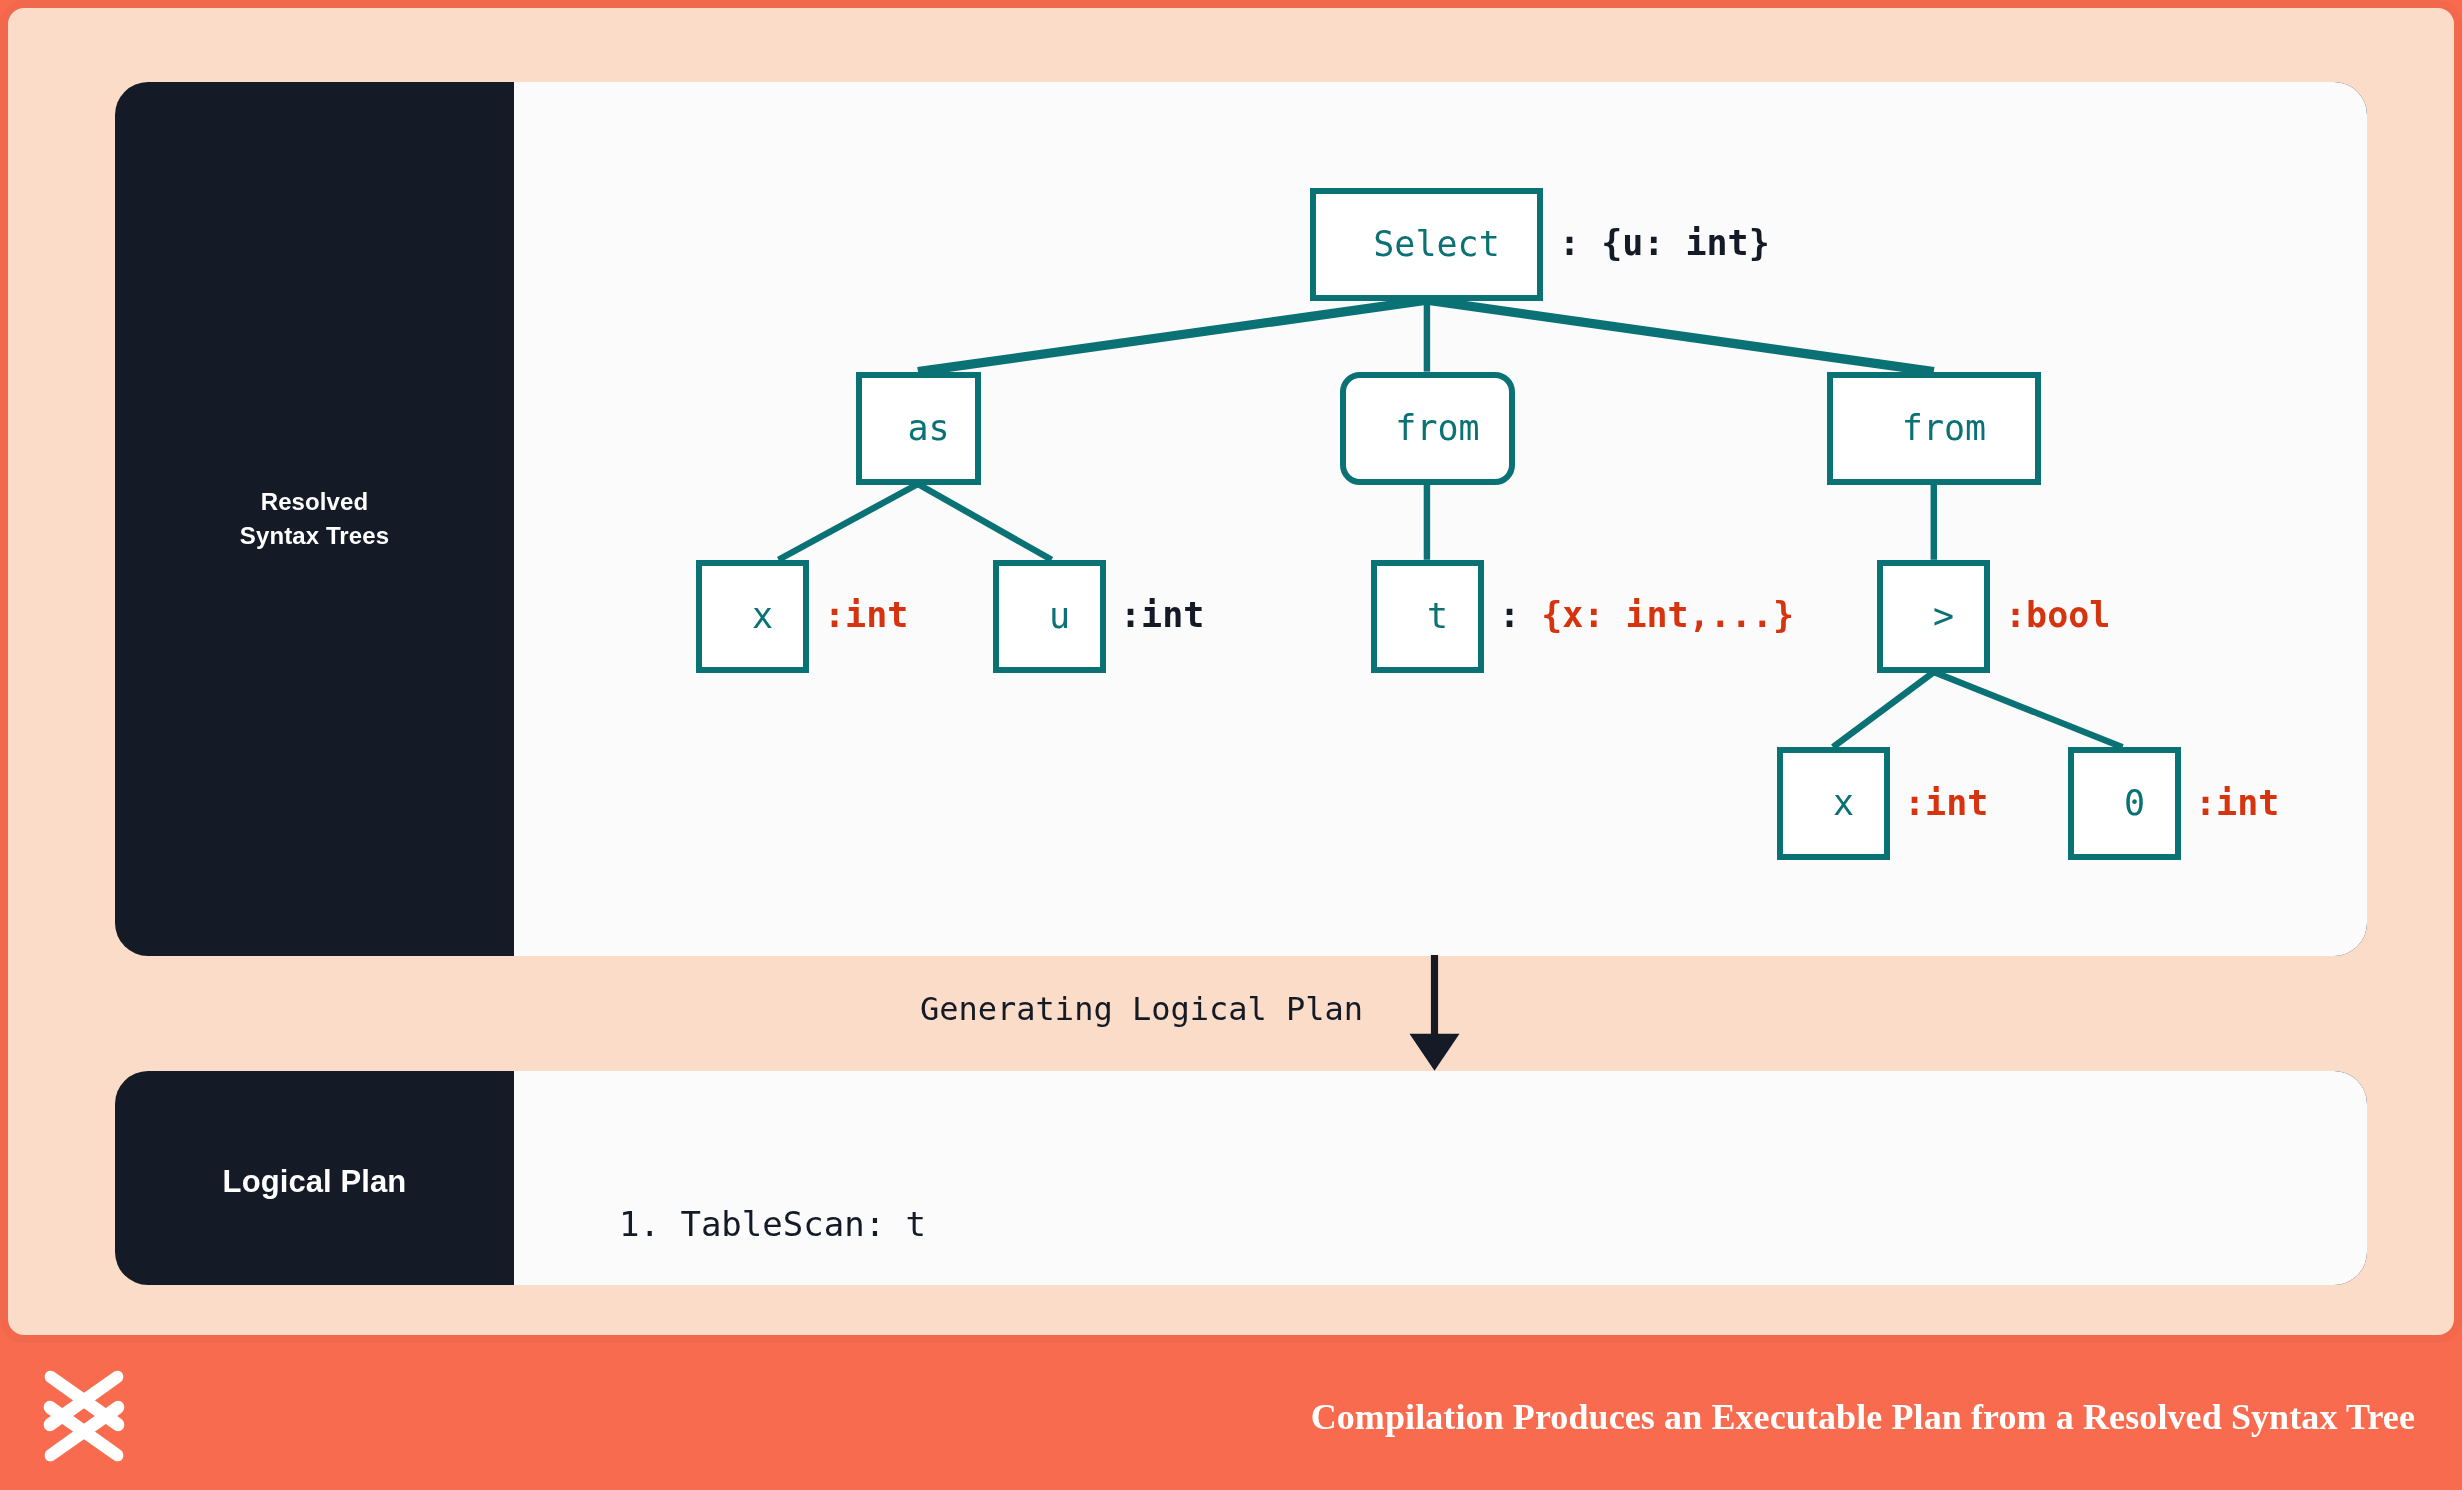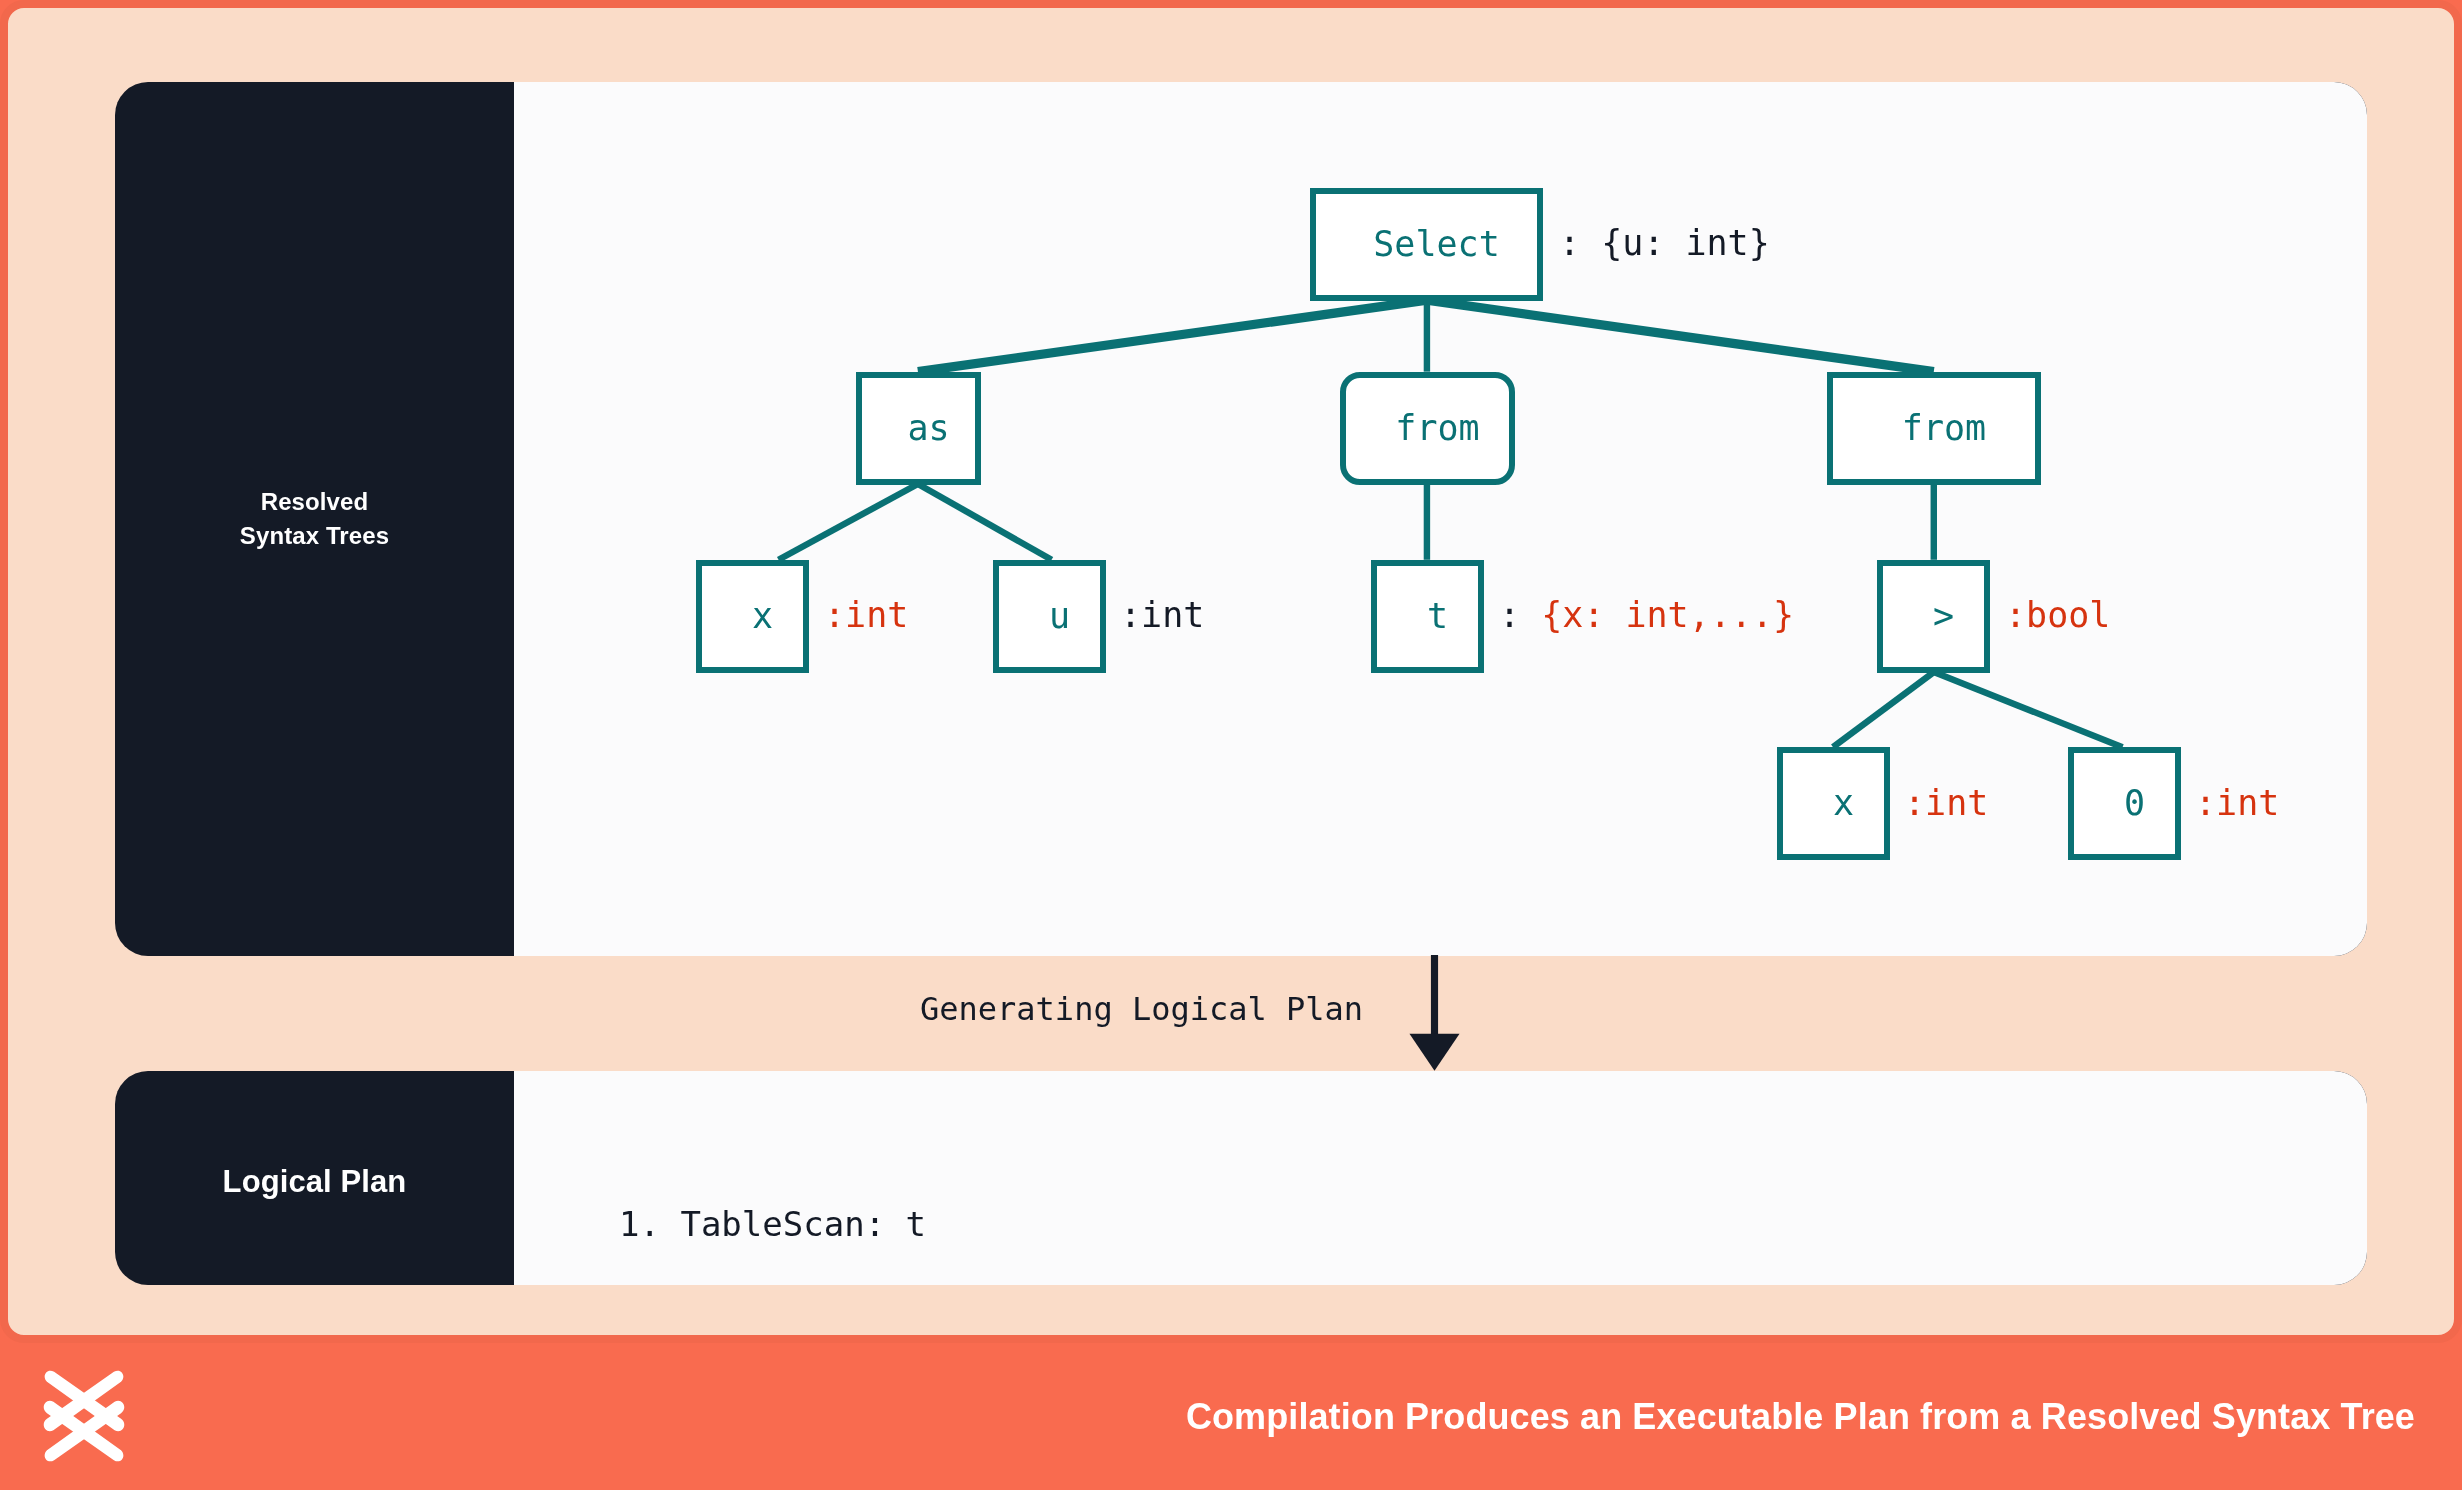--- a/index.html
+++ b/index.html
@@ -85,21 +85,21 @@
     font-size: 35px;
     line-height: 1;
     padding-left: 20px;
   }
   .ann {
     position: absolute;
     font-family: "DejaVu Sans Mono", monospace;
     font-size: 35px;
     line-height: 1;
     white-space: pre;
-    font-weight: normal;
+    font-weight: bold;
   }
   .ann.navy { color: #141A26; }
   .ann.red  { color: #D6330F; }
 
   
   #gen-label {
     position: absolute;
     left: 912px;
     top: 985px;
     color: #141A26;
@@ -135,21 +135,21 @@
     height: 94px;
   }
   #banner-caption {
     position: absolute;
     right: 47px;
     top: 0;
     height: 147px;
     display: flex;
     align-items: center;
     color: #FFFFFF;
-    font-family: Liberation Sans, sans-serif;
+    font-family: Liberation Serif, serif;
     font-weight: bold;
     font-size: 36px;
     letter-spacing: 0.1px;
     white-space: nowrap;
   }
 
   
   #plan-list {
     position: absolute;
     left: 77px;

